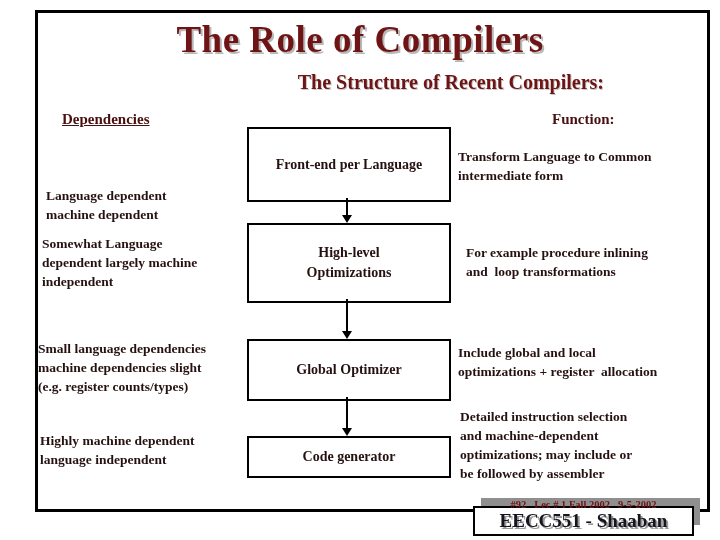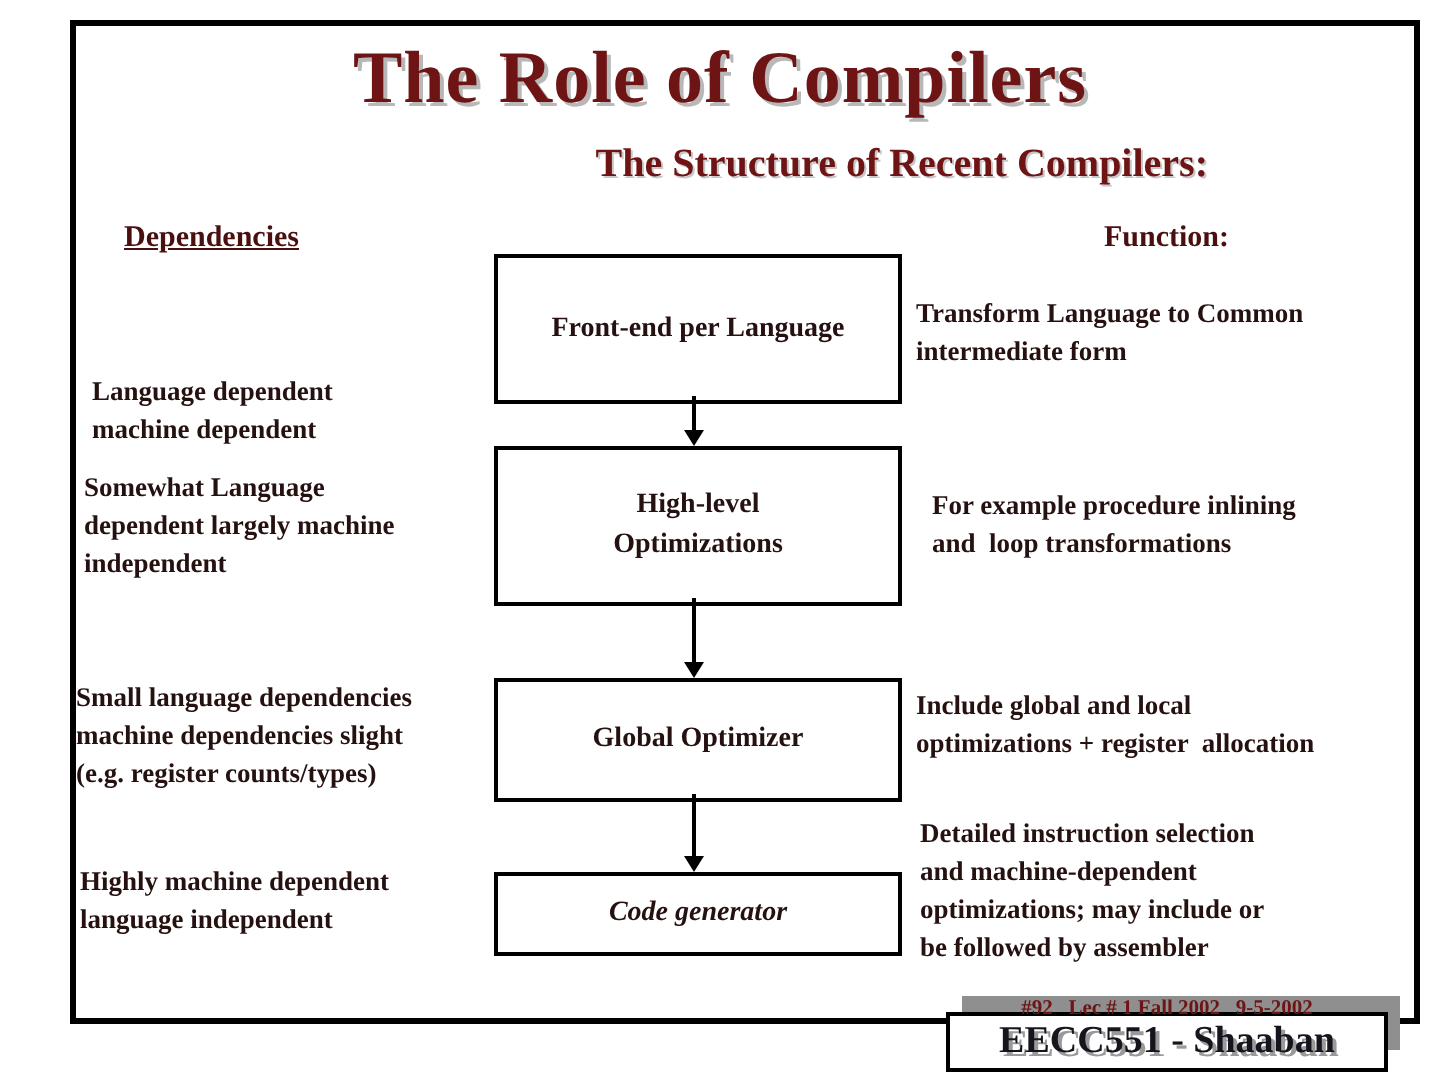--- a/index.html
+++ b/index.html
@@ -22,21 +22,21 @@
   .func2{left:466px;top:243px;width:248px;}
   .func3{left:458px;top:343px;width:256px;}
   .func4{left:460px;top:407px;width:252px;}
   .box{position:absolute;left:247px;width:200px;border:2px solid #000;background:#fff;
        display:flex;align-items:center;justify-content:center;text-align:center;
        font-size:14px;line-height:20px;color:#261111;}
   .box span{white-space:pre-wrap;}
   .box1{top:127px;height:71px;}
   .box2{top:223px;height:76px;}
   .box3{top:339px;height:58px;}
-  .box4{top:436px;height:38px;font-style:italic;}
+  .box4{top:436px;height:38px;}
   .arrow{position:absolute;left:346px;}
   .arrow .shaft{position:absolute;left:0;top:0;width:2px;height:calc(100% - 7px);background:#000;}
   .arrow .head{position:absolute;left:-4px;bottom:0;width:0;height:0;
                border-left:5px solid transparent;border-right:5px solid transparent;
                border-top:8px solid #000;}
   .arrow1{top:198px;height:25px;}
   .arrow2{top:299px;height:40px;}
   .arrow3{top:397px;height:39px;}
   .banner-shadow{position:absolute;left:481px;top:498px;width:219px;height:27px;background:#8f8f8f;}
   .banner{position:absolute;left:473px;top:492px;width:217px;height:26px;background:#fff;

